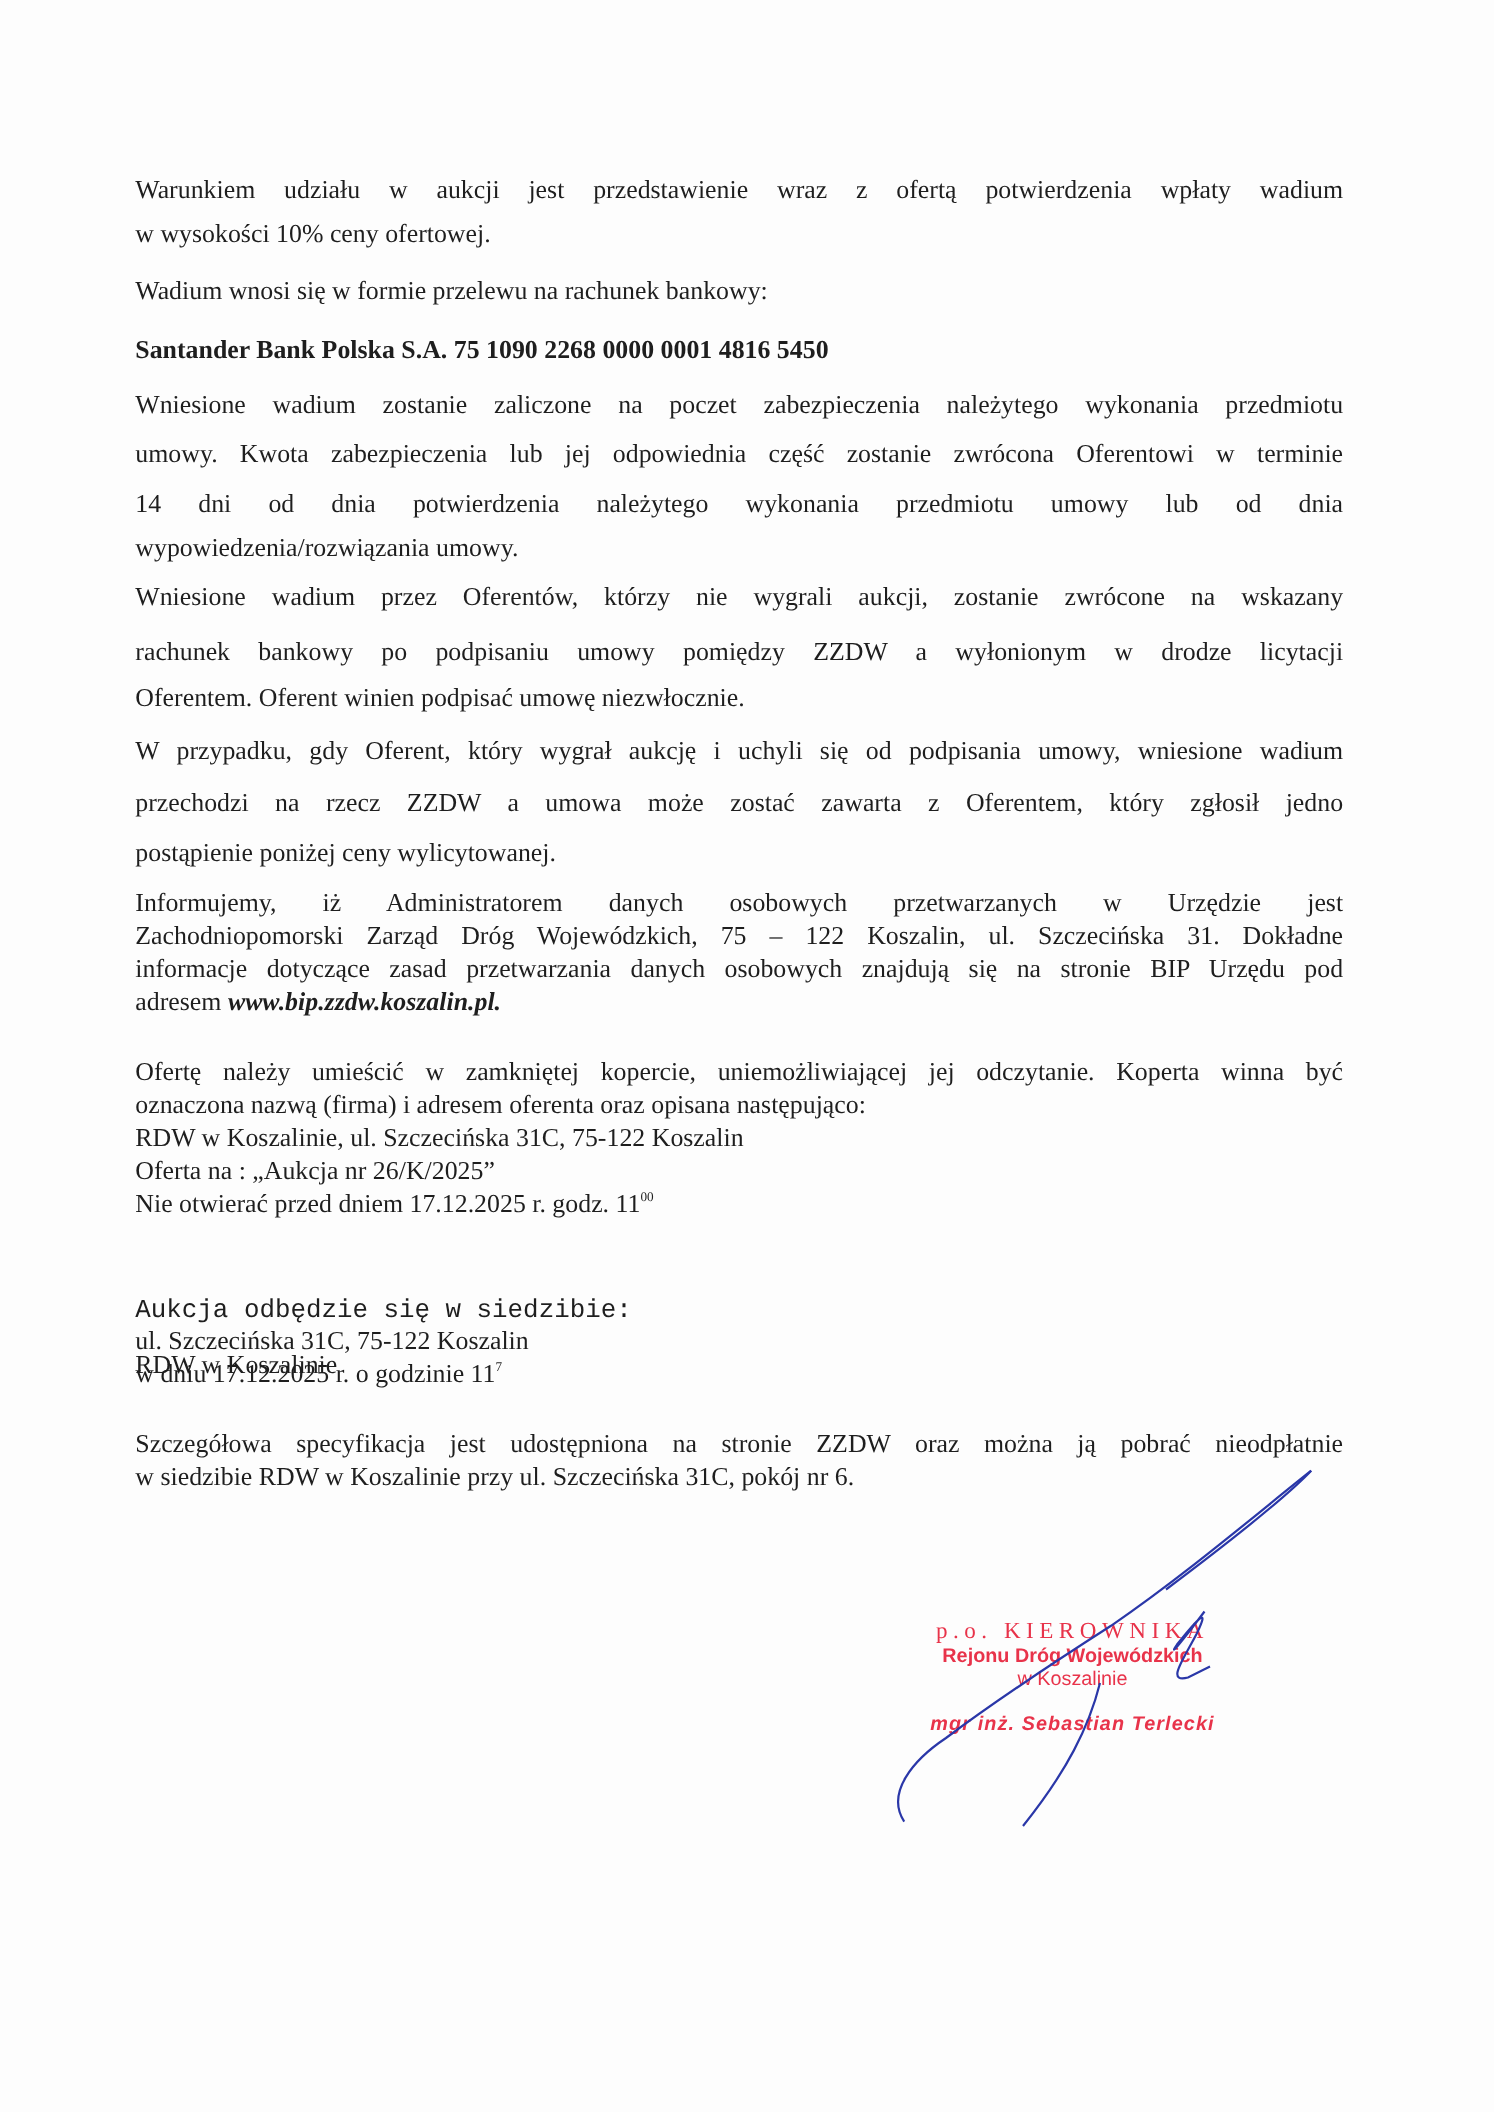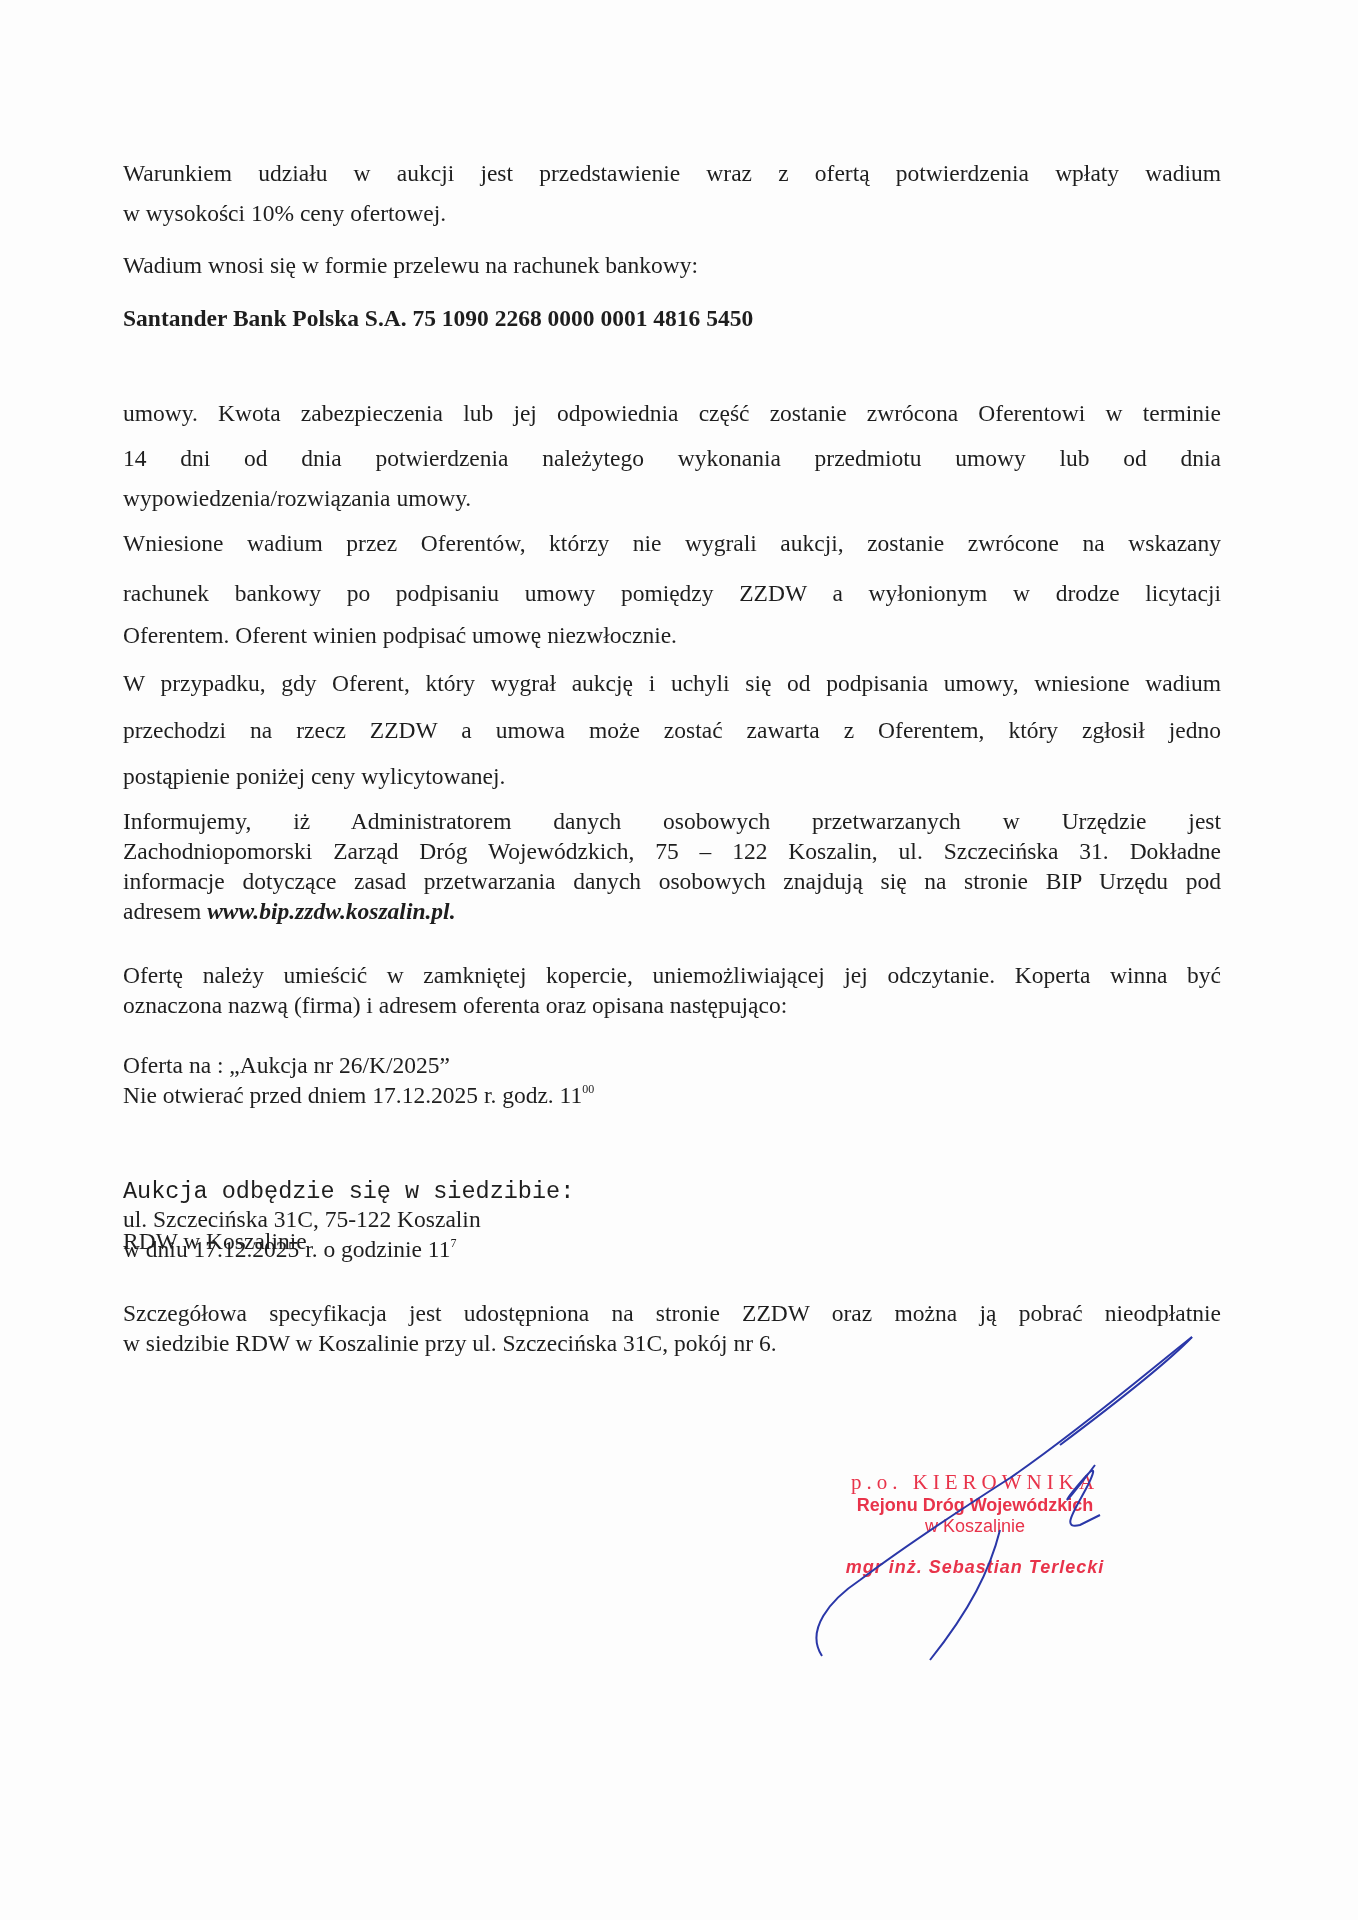--- a/index.html
+++ b/index.html
@@ -38,20 +38,21 @@
     &nbsp;
   </div>
 
   <div class="txt justify" style="top:160px;">Warunkiem udziału w aukcji jest przedstawienie wraz z ofertą potwierdzenia wpłaty wadium</div>
   <div class="txt" style="top:200px;">w wysokości 10% ceny ofertowej.</div>
 
   <div class="txt" style="top:252px;">Wadium wnosi się w formie przelewu na rachunek bankowy:</div>
 
   <div class="txt bold" style="top:305px;">Santander Bank Polska S.A.  75 1090 2268 0000 0001 4816 5450</div>
 
+  <div class="txt justify" style="top:355px;">Wniesione wadium zostanie zaliczone na poczet zabezpieczenia należytego wykonania przedmiotu</div>
   <div class="txt justify" style="top:400px;">umowy. Kwota zabezpieczenia lub jej odpowiednia część zostanie zwrócona Oferentowi w terminie</div>
   <div class="txt justify" style="top:445px;">14 dni od dnia potwierdzenia należytego wykonania przedmiotu umowy lub od dnia</div>
   <div class="txt" style="top:485px;">wypowiedzenia/rozwiązania umowy.</div>
 
   <div class="txt justify" style="top:530px;">Wniesione wadium przez Oferentów, którzy nie wygrali aukcji, zostanie zwrócone na wskazany</div>
   <div class="txt justify" style="top:580px;">rachunek bankowy po podpisaniu umowy pomiędzy ZZDW a wyłonionym w drodze licytacji</div>
   <div class="txt" style="top:622px;">Oferentem. Oferent winien podpisać umowę niezwłocznie.</div>
 
   <div class="txt justify" style="top:717px;">przechodzi na rzecz ZZDW a umowa może zostać zawarta z Oferentem, który zgłosił jedno</div>
   <div class="txt justify" style="top:670px;">W przypadku, gdy Oferent, który wygrał aukcję i uchyli się od podpisania umowy, wniesione wadium</div>
@@ -59,20 +60,21 @@
 
   <div class="txt justify" style="top:808px;">Informujemy, iż Administratorem danych osobowych przetwarzanych w Urzędzie jest</div>
   <div class="txt justify" style="top:838px;">Zachodniopomorski Zarząd Dróg Wojewódzkich, 75 – 122 Koszalin, ul. Szczecińska 31. Dokładne</div>
   <div class="txt justify" style="top:868px;">informacje dotyczące zasad przetwarzania danych osobowych znajdują się na stronie BIP Urzędu pod</div>
   <div class="txt" style="top:898px;">
     <span>adresem </span><span class="ital">www.bip.zzdw.koszalin.pl.</span>
   </div>
 
   <div class="txt justify" style="top:962px;">Ofertę należy umieścić w zamkniętej kopercie, uniemożliwiającej jej odczytanie. Koperta winna być</div>
   <div class="txt" style="top:992px;">oznaczona nazwą (firma) i adresem oferenta oraz opisana następująco:</div>
+  <div class="txt" style="top:1022px;">RDW w Koszalinie, ul. Szczecińska 31C, 75-122 Koszalin</div>
   <div class="txt" style="top:1052px;">Oferta na : „Aukcja nr 26/K/2025”</div>
   <div class="txt" style="top:1082px;">
     <span>Nie otwierać przed dniem 17.12.2025 r. godz. 11</span><sup>00</sup>
   </div>
 
   <div class="txt" style="top:1178px;font-family:Liberation Mono, monospace;">Aukcja odbędzie się w siedzibie:</div>
   <div class="txt" style="top:1228px;">RDW w Koszalinie</div>
   <div class="txt" style="top:1206px;">ul. Szczecińska 31C, 75-122 Koszalin</div>
   <div class="txt" style="top:1236px;">
     <span>w dniu 17.12.2025 r. o godzinie  11</span><sup>7</sup>

